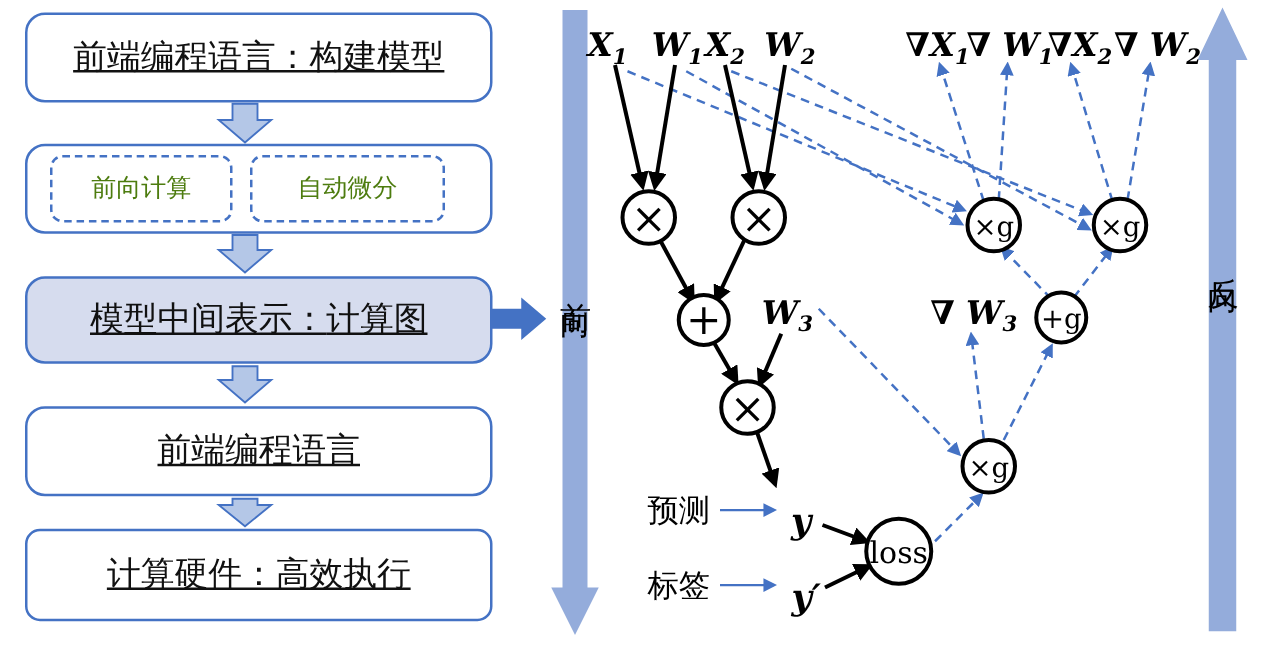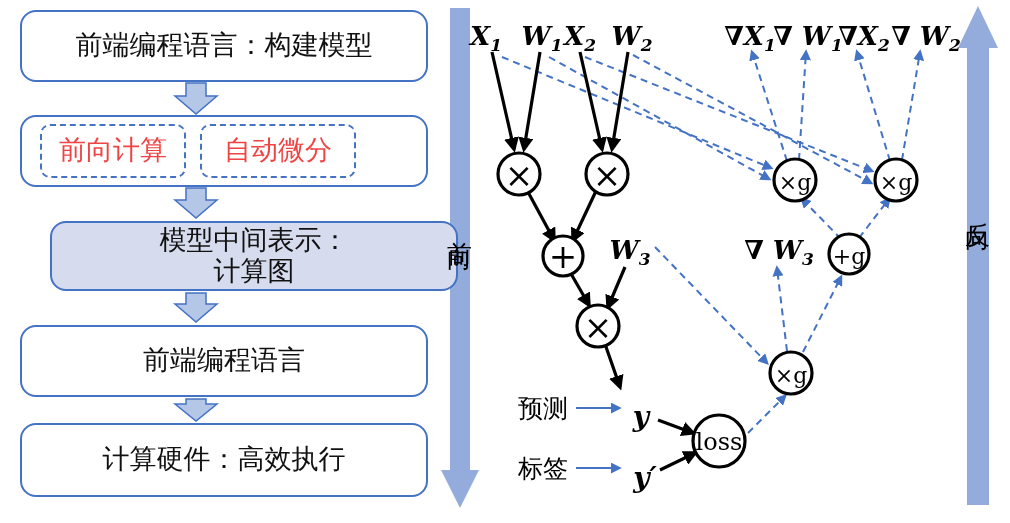--- a/index.html
+++ b/index.html
@@ -9,30 +9,30 @@
     --highlight_box_fill:#D6DCEE;
     --dashed_line_blue:#4472C4;
     --black:#000000;
   }
   html,body{margin:0;padding:0;background:#fff;}
   body{font-family:"Liberation Sans","DejaVu Sans",sans-serif;}
   #canvas{position:relative;width:1010px;height:523px;background:#fff;overflow:hidden;}
 
   
   .fbox{
-    position:absolute;left:20px;width:408px;box-sizing:border-box;
+    position:absolute;left:20px;width:374px;box-sizing:border-box;
     border:2.5px solid var(--primary_blue);border-radius:16px;background:#fff;
     display:flex;align-items:center;justify-content:center;
-    font-size:27px;color:#111;text-align:center;line-height:1.15;
+    font-size:27px;color:#111;text-align:center;line-height:1.15;text-decoration:underline;
   }
-  .fbox.highlight{background:var(--highlight_box_fill);flex-direction:column;margin-left:30px;}
+  .fbox.highlight{background:var(--highlight_box_fill);}
   .subbox{
     position:absolute;box-sizing:border-box;
     border:2px dashed var(--primary_blue);border-radius:10px;background:#fff;
-    display:flex;align-items:center;justify-content:center;font-size:27px;color:#ef4444;
+    display:flex;align-items:center;justify-content:center;font-size:20px;color:#4d7c0f;
   }
 
   
   .vlabel{
     position:absolute;writing-mode:vertical-rl;text-orientation:upright;
     font-size:25px;color:#000;letter-spacing:4px;line-height:1;
   }
 
   
   #graph-svg{position:absolute;left:0;top:0;}
@@ -168,20 +168,20 @@
 
   <div class="fbox highlight" style="top:221px;height:70px;">
     <div>模型中间表示：</div>
     <div>计算图</div>
   </div>
 
   <div class="fbox" style="top:325px;height:72px;">
     <span>前端编程语言</span>
   </div>
 
-  <div class="fbox" style="top:423px;height:74px;">
+  <div class="fbox" style="top:423px;height:74px;border-radius:12px;">
     <span>计算硬件：高效执行</span>
   </div>
 
   <div class="vlabel" style="left:447px;top:222px;">前向</div>
   <div class="vlabel" style="left:965px;top:202px;">反向</div>
 
 </div>
 
 </body></html>

